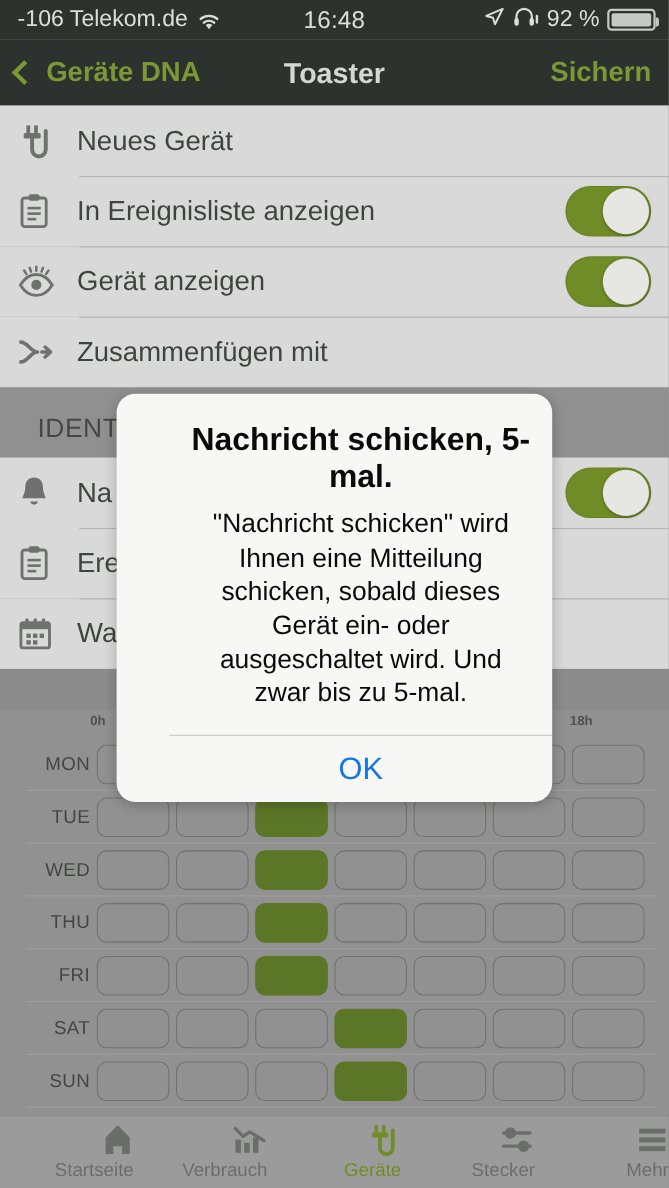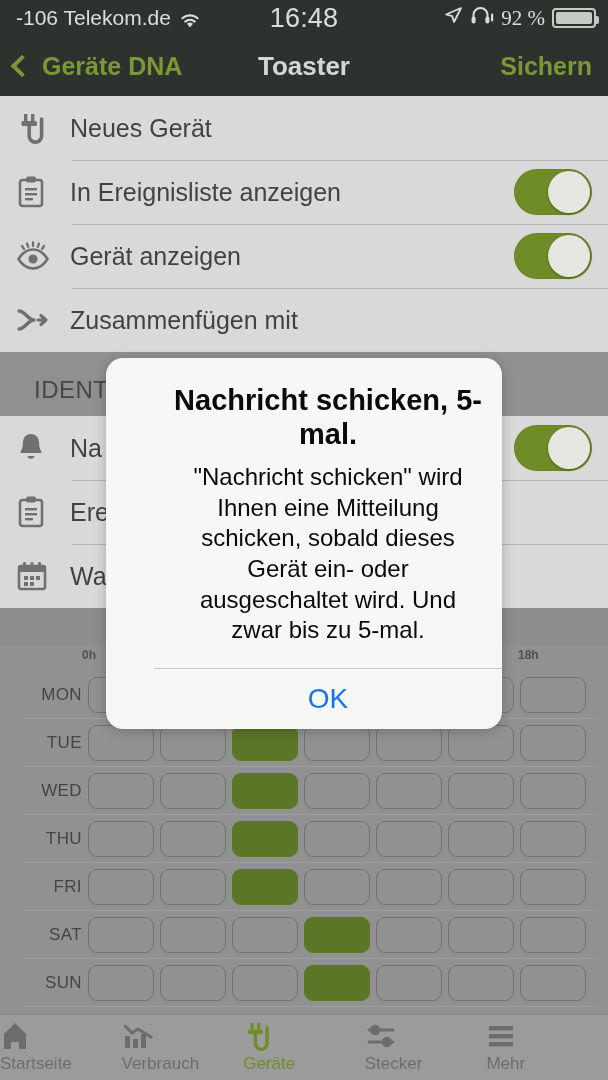--- a/index.html
+++ b/index.html
@@ -16,22 +16,22 @@
   }
 
   
   .statusbar {
     position: absolute; left:0; top:0; width:608px; height:36px;
     background:#252b26; color:#e6e9e6;
     display:flex; align-items:center;
     font-size:21px;
   }
   .sb-left { position:absolute; left:16px; display:flex; align-items:center; gap:8px; }
-  .sb-center { position:absolute; left:0; width:608px; text-align:center; font-size:27px; letter-spacing:.2px;}
-  .sb-right { position:absolute; right:12px; display:flex; align-items:center; gap:7px;font-family:Liberation Serif, serif; }
+  .sb-center { position:absolute; left:0; width:608px; text-align:center; font-size:22px; letter-spacing:.2px;}
+  .sb-right { position:absolute; right:12px; display:flex; align-items:center; gap:7px; }
   .wifi-ico { display:inline-block; width:20px; height:16px; position:relative; }
   .batt {
     width:44px; height:20px; border:2px solid #cfd4cf; border-radius:4px;
     position:relative; display:inline-block;
   }
   .batt::after{
     content:""; position:absolute; right:-5px; top:6px; width:3px; height:8px;
     background:#cfd4cf; border-radius:0 2px 2px 0;
   }
   .batt > i {
@@ -113,21 +113,21 @@
   }
   .cell.on { background:#59761f; border-color:#59761f; }
 
   
   .tabbar {
     position:absolute; left:0; bottom:0; width:608px; height:66px;
     background:#a0a0a0; border-top:1px solid #8b8b8b;
     display:flex;
   }
   .tab {
-    flex:1; display:flex; flex-direction:column; align-items:flex-start; justify-content:center; gap:3px;
+    flex:1; display:flex; flex-direction:column; align-items:flex-end; justify-content:center; gap:3px;
     color:#6a6d6a; font-size:17px;
   }
   .tab.active { color:#6f8f1e; }
   .tab-ico { height:30px; display:flex; align-items:center; }
 
   
   .scrim { position:absolute; left:0; top:0; width:608px; height:1080px; background:rgba(120,120,120,0.10); }
   .alert {
     position:absolute; left:106px; top:358px; width:396px;
     background:#f7f7f5; border-radius:17px; overflow:hidden;

